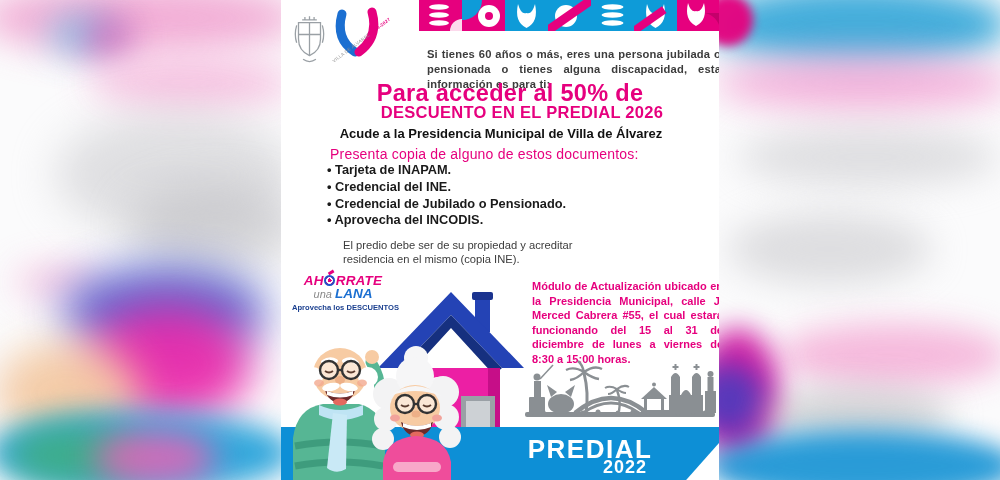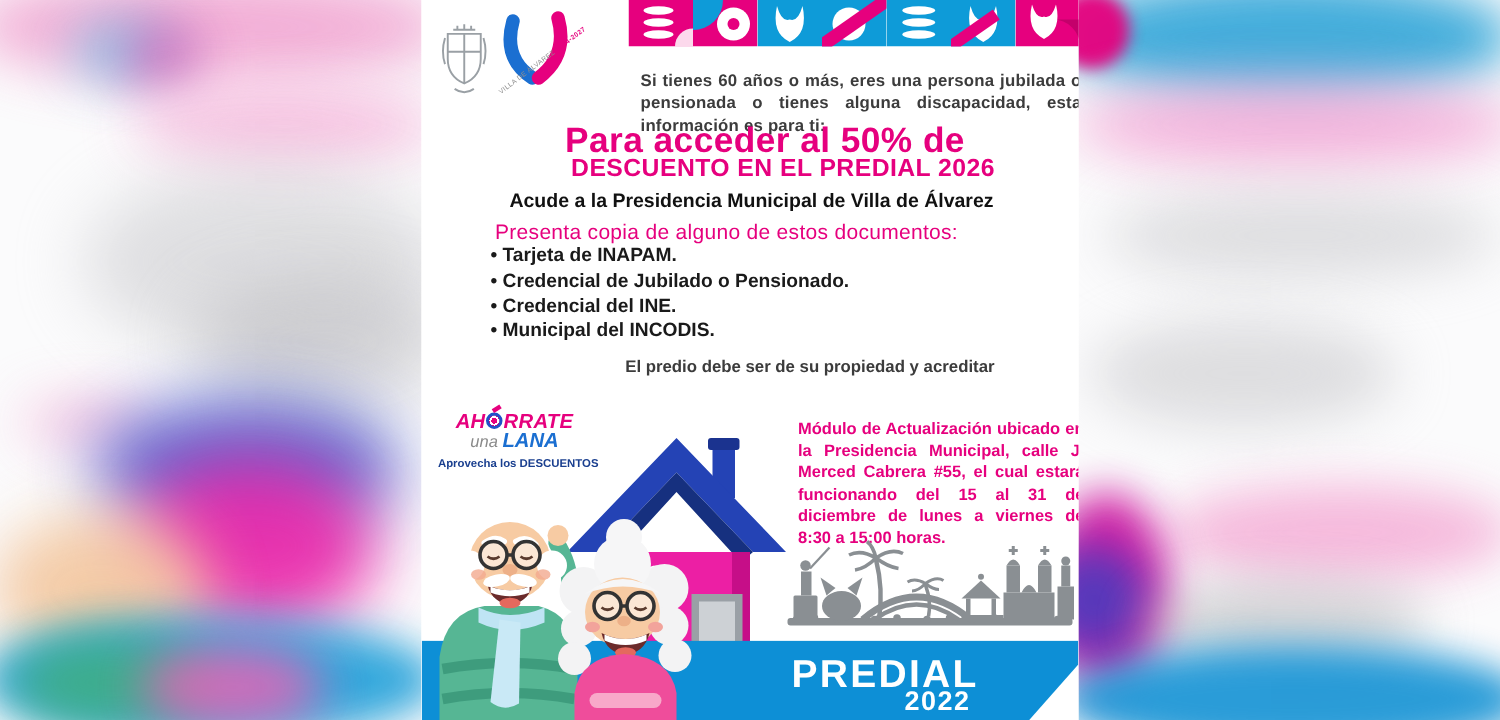--- a/index.html
+++ b/index.html
@@ -48,22 +48,22 @@
          color:#3c3c3c;font-weight:bold;text-align:justify;letter-spacing:.15px;}
   .title1{position:absolute;left:49px;top:80px;width:360px;text-align:center;font-size:23.5px;
           font-weight:bold;color:#E6007E;letter-spacing:.3px;}
   .title2{position:absolute;left:70px;top:103px;width:342px;text-align:center;font-size:16.5px;
           font-weight:bold;color:#E6007E;letter-spacing:.3px;}
   .subtitle{position:absolute;left:20px;top:126px;width:400px;text-align:center;font-size:13px;
             font-weight:bold;color:#111;}
   .docs-head{position:absolute;left:49px;top:146px;font-size:14px;color:#E6007E;letter-spacing:.2px;}
   .docs{position:absolute;left:46px;top:162px;margin:0;padding:0;list-style:none;font-size:12.8px;
         font-weight:bold;color:#1a1a1a;line-height:16.8px;}
-  .note{position:absolute;left:62px;top:239px;width:320px;text-align:right;font-size:11.2px;
-        font-weight:bold;color:#3c3c3c;line-height:13.5px;}
+  .note{position:absolute;left:62px;top:239px;width:320px;text-align:left;font-size:11.2px;
+        font-weight:normal;color:#3c3c3c;line-height:13.5px;}
   .note span{display:block;}
   .ahorrate{position:absolute;left:6px;top:274px;width:112px;text-align:center;font-style:italic;}
   .ah1{font-size:13.5px;font-weight:bold;color:#E6007E;letter-spacing:.2px;line-height:13px;}
   .oicon{display:inline-block;position:relative;width:11px;height:11px;border-radius:50%;
          border:2.5px solid #2050c8;box-sizing:border-box;vertical-align:-1px;margin:0 .5px;
          background:radial-gradient(circle,#E6007E 0 2px,#fff 2px 3.2px,#E6007E 3.2px);}
   .oicon::after{content:"";position:absolute;top:-6px;right:-1px;width:6px;height:2.5px;
                 background:#E6007E;transform:rotate(-32deg);}
   .ah2{font-size:11px;color:#8a8a8a;line-height:13px;}
   .ah2 b{font-size:13.5px;color:#1B6FD1;font-weight:bold;}
@@ -179,27 +179,28 @@
 
     <p class="intro">Si tienes 60 años o más, eres una persona jubilada o pensionada o tienes alguna discapacidad, esta información es para ti:</p>
 
     <div class="title1">Para acceder al 50% de</div>
     <div class="title2">DESCUENTO EN EL PREDIAL 2026</div>
     <div class="subtitle">Acude a la Presidencia Municipal de Villa de Álvarez</div>
 
     <div class="docs-head">Presenta copia de alguno de estos documentos:</div>
     <ul class="docs">
       <li>• Tarjeta de INAPAM.</li>
+      <li>• Credencial del INE.</li>
       <li>• Credencial de Jubilado o Pensionado.</li>
-      <li>• Credencial del INE.</li>
-      <li>• Municipal del INCODIS.</li>
+      <li>• Aprovecha del INCODIS.</li>
     </ul>
 
     <div class="note">
       <span>El predio debe ser de su propiedad y acreditar</span>
+      <span>residencia en el mismo (copia INE).</span>
     </div>
 
     <div class="ahorrate">
       <div class="ah1"><span>AH</span><span class="oicon"></span><span>RRATE</span></div>
       <div class="ah2"><span>una</span> <b>LANA</b></div>
       <div class="ah3">Aprovecha los DESCUENTOS</div>
     </div>
 
     <svg class="house" viewBox="0 0 152 162" width="152" height="162">
       <rect x="100" y="12" width="15" height="36" fill="#2443B5"></rect>

